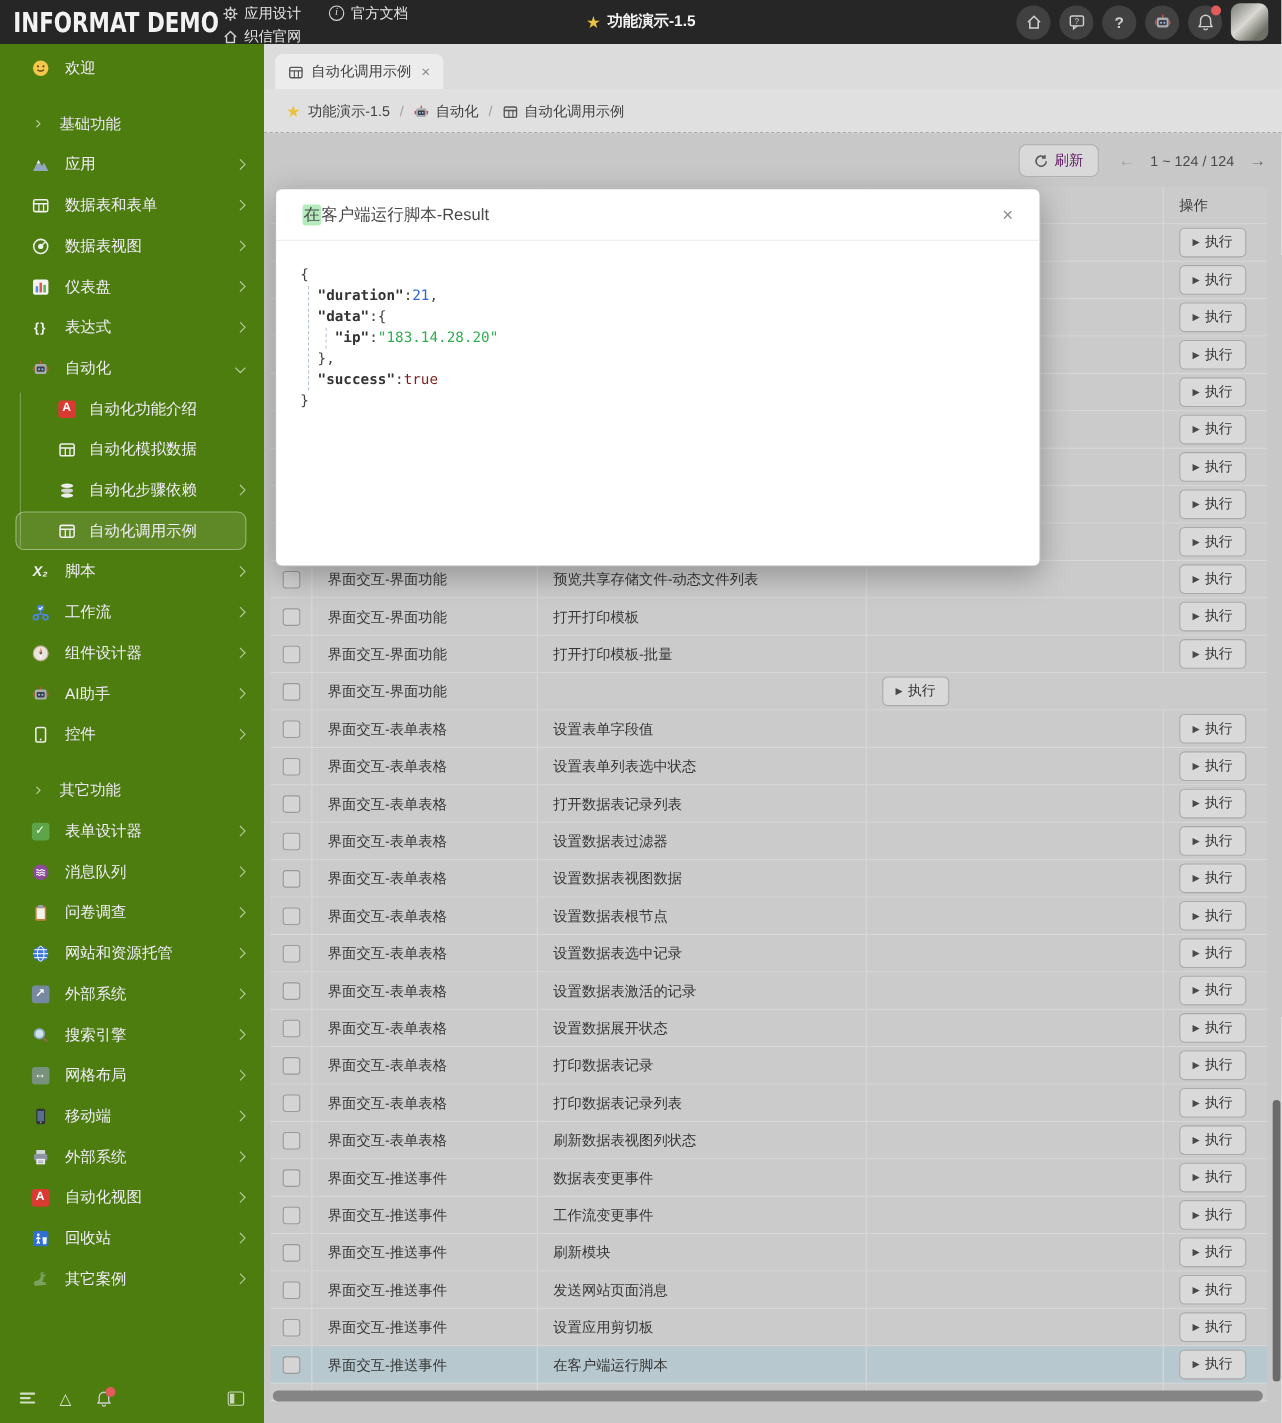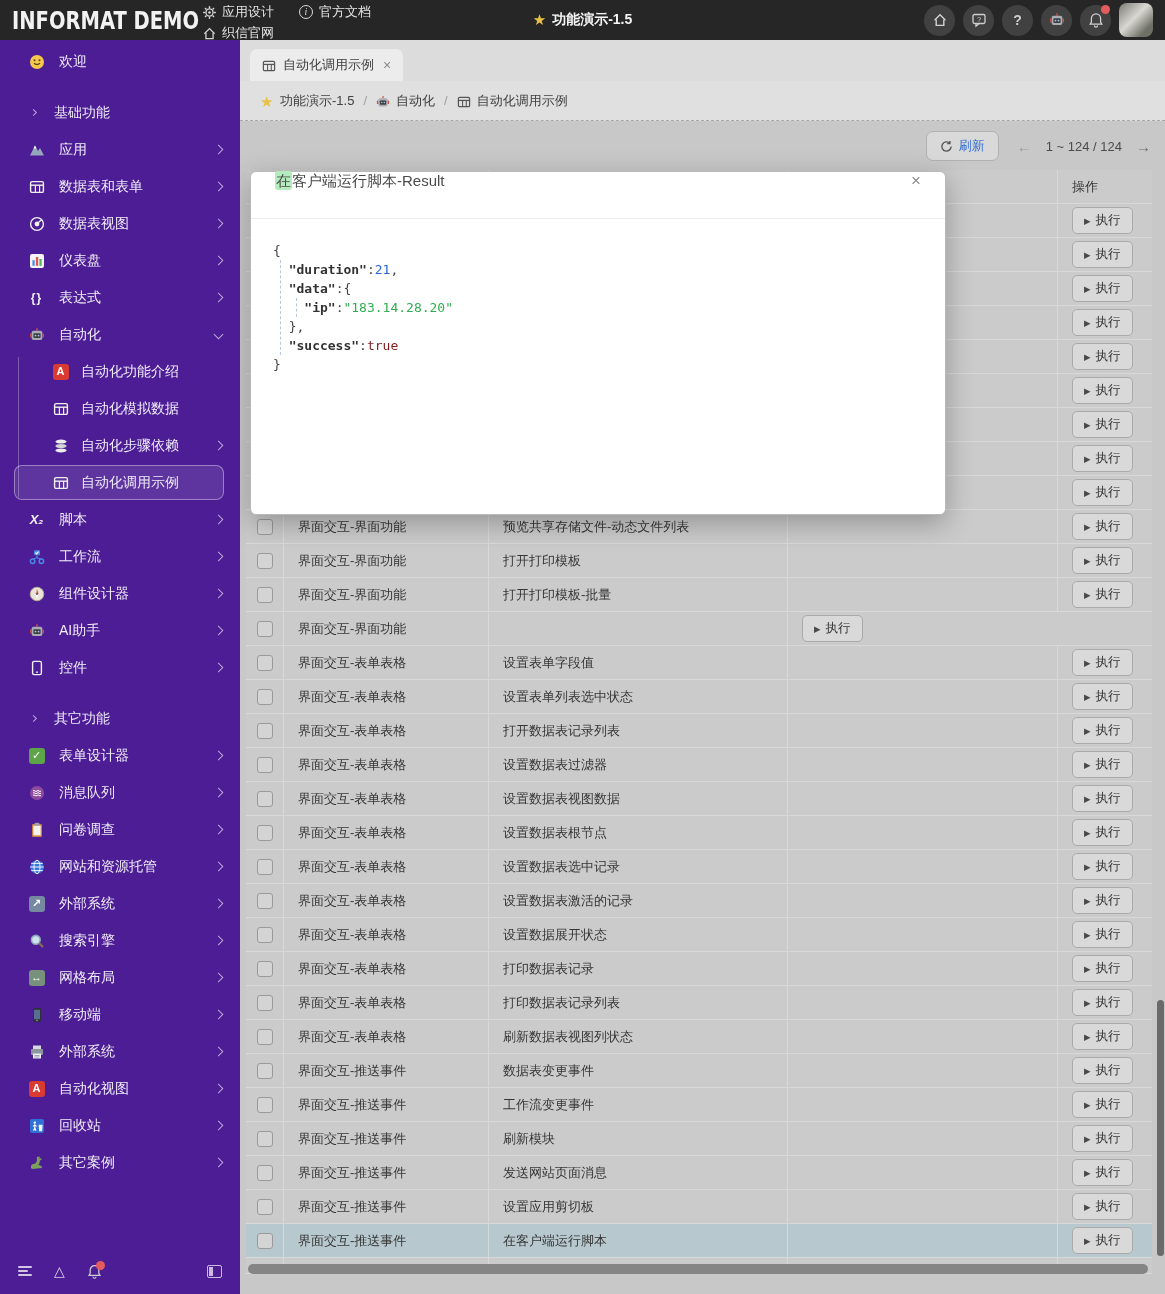--- a/index.html
+++ b/index.html
@@ -12,21 +12,21 @@
   .tmenu-item { display:flex; align-items:center; gap:5px; color:#e3e3e3; font-size:13px; cursor:pointer; position:absolute; white-space:nowrap; }
   .tmenu-item .ticon { width:15px; height:15px; display:inline-flex; }
   .topbar-title { position:absolute; left:50%; top:0; transform:translateX(-50%); height:40px; display:flex; align-items:center; gap:6px; color:#f5f5f5; font-size:14px; font-weight:bold; }
   .topbar-actions { position:absolute; right:12px; top:3px; display:flex; align-items:center; gap:8px; }
   .tact { width:31px; height:31px; border-radius:50%; background:#414141; display:flex; align-items:center; justify-content:center; position:relative; cursor:pointer; color:#cfcfcf; font-size:13px; }
   .tact svg { width:16px; height:16px; }
   .badge-dot { position:absolute; right:1px; top:0px; width:9px; height:9px; border-radius:50%; background:#e25c5c; }
   .avatar { width:34px; height:34px; border-radius:8px; background:linear-gradient(135deg,#8f9089 10%,#d9d8d2 45%,#6e7066 80%); cursor:pointer; }
 
   
-  .sidebar { position:absolute; left:0; top:40px; width:240px; height:1254px; background:#4c1d95; z-index:40; }
+  .sidebar { position:absolute; left:0; top:40px; width:240px; height:1254px; background:#4d7c0f; z-index:40; }
   .side-items { position:absolute; left:0; top:3px; right:0; }
   .srow { height:37px; display:flex; align-items:center; padding:0 18px 0 28px; color:#f0ecf8; font-size:14px; cursor:pointer; position:relative; }
   .srow .sicon { width:17px; height:17px; margin-right:14px; display:inline-flex; align-items:center; justify-content:center; flex:none; }
   .srow .slabel { flex:1; white-space:nowrap; overflow:hidden; }
   .srow.group { color:#ece7f6; padding-left:28px; }
   .srow.group .gchev { margin-right:18px; margin-left:3px; }
   .srow.sub { padding-left:52px; }
   .srow.sub .sicon { margin-right:12px; }
   .srow.gap { margin-top:14px; }
   .srow.selected::before { content:""; position:absolute; left:14px; right:16px; top:1px; bottom:1px; border-radius:8px; background:rgba(255,255,255,.10); border:1px solid rgba(255,255,255,.38); }
@@ -50,21 +50,21 @@
   .tab { position:absolute; left:10px; bottom:0; height:32px; background:#ececec; border-radius:7px 7px 0 0; display:flex; align-items:center; gap:7px; padding:0 12px; font-size:13px; color:#404040; cursor:pointer; }
   .tab .ticon16 { width:14px; height:14px; display:inline-flex; }
   .tab .tclose { color:#8c8c8c; font-size:14px; margin-left:2px; cursor:pointer; }
   .breadcrumb { position:absolute; left:0; top:41px; width:100%; height:40px; display:flex; align-items:center; padding:0 20px; gap:9px; font-size:13px; color:#404040; border-bottom:1px dashed #a9a9a9; background:#e0e0e0; }
   .bc-item { display:flex; align-items:center; gap:6px; cursor:pointer; white-space:nowrap; }
   .bc-sep { color:#9f9f9f; }
   .bc-item .ticon16 { width:14px; height:14px; display:inline-flex; }
 
   .workarea { position:absolute; left:0; top:81px; width:925px; height:1173px; background:#e9e9e9; }
   .toolbar { position:absolute; right:14px; top:8px; height:34px; display:flex; align-items:center; gap:18px; }
-  .btn-refresh { display:flex; align-items:center; gap:6px; background:#fdfdfd; border:1px solid #cfcfcf; border-radius:7px; padding:5px 13px; font-size:13px; color:#3b82f6; cursor:pointer; }
+  .btn-refresh { display:flex; align-items:center; gap:6px; background:#fdfdfd; border:1px solid #cfcfcf; border-radius:7px; padding:5px 13px; font-size:13px; color:#701a75; cursor:pointer; }
   .pager { display:flex; align-items:center; gap:14px; font-size:13px; color:#595959; }
   .pager .arrow { font-size:15px; cursor:pointer; }
   .pager .arrow.disabled { color:#b5b5b5; }
   .pager .arrow.enabled { color:#7d7d7d; }
 
   
   .gtable { position:absolute; left:6px; top:49px; width:906px; }
   .trow { display:grid; grid-template-columns:38px 205px 299px 270px 94px; height:34px; background:#ededed; border-bottom:1px solid #fdfdfd; }
   .trow > div { border-right:1px solid #fdfdfd; display:flex; align-items:center; padding:0 14px; font-size:13px; color:#3f3f3f; overflow:hidden; white-space:nowrap; }
   .trow > div:last-child { border-right:none; justify-content:flex-start; padding-left:14px; }
@@ -75,21 +75,21 @@
   .btn-exec { display:inline-flex; align-items:center; gap:5px; background:#fdfdfd; border:1px solid #c6c6c6; border-radius:5px; padding:4px 11px; font-size:12.5px; color:#404040; cursor:pointer; }
   .btn-exec .caret { font-size:8.5px; color:#555; }
 
   
   .vscroll { position:absolute; right:1px; top:879px; width:7px; height:256px; border-radius:4px; background:#7c7c7c; z-index:5; cursor:pointer; }
   .hscroll { position:absolute; left:8px; bottom:20px; height:10px; width:900px; border-radius:5px; background:#9b9b9b; z-index:5; cursor:pointer; }
 
   
   .mask { position:absolute; left:0; top:0; right:0; bottom:0; background:rgba(0,0,0,.14); z-index:10; }
   .modal { position:absolute; left:10px; top:50px; width:696px; height:344px; background:#ffffff; border:1px solid #b9b9b9; border-radius:6px; box-shadow:0 8px 28px rgba(0,0,0,.28); z-index:20; }
-  .modal-head { height:47px; display:flex; align-items:flex-start; padding:0 24px; border-bottom:1px solid #ececec; }
+  .modal-head { height:47px; display:flex; align-items:center; padding:0 24px; border-bottom:1px solid #ececec; }
   .modal-title { font-size:15px; color:#4a4a4a; }
   .modal-title .hl { background:#b5ecbe; border-radius:3px; padding:1px 1px; }
   .modal-close { margin-left:auto; color:#8c8c8c; font-size:17px; cursor:pointer; line-height:1; }
   .modal-body { padding:22px 22px; position:relative; }
   .jsonview { font-family:"DejaVu Sans Mono","Liberation Mono",monospace; font-size:13px; line-height:19px; color:#404040; position:relative; }
   .jsonview .ln { white-space:pre; }
   .tok-key { color:#333333; font-weight:bold; }
   .tok-pun { color:#444444; }
   .tok-num { color:#2a66d9;margin-top:29px; }
   .tok-str { color:#2fae51; }

